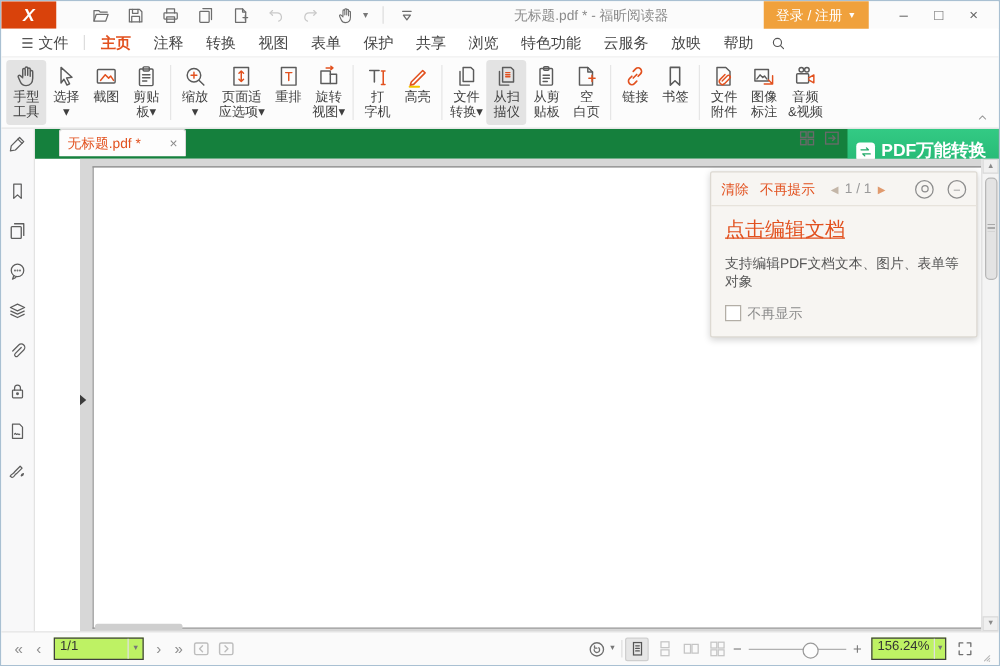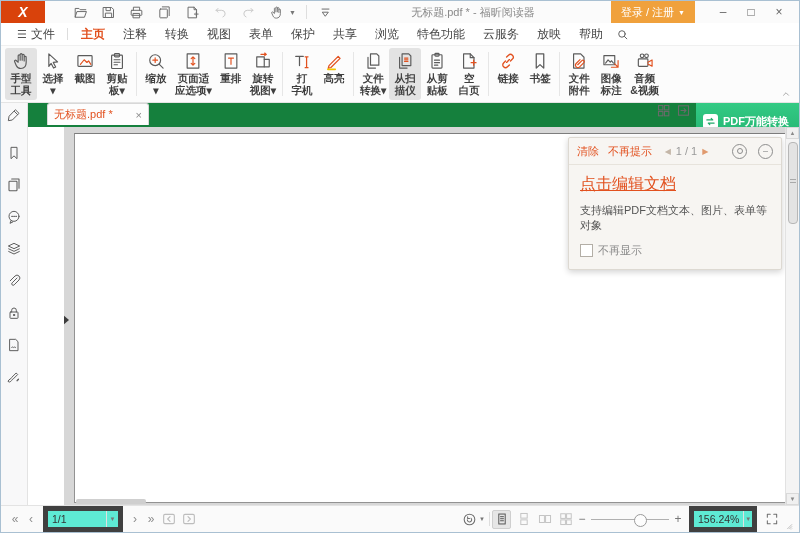--- a/index.html
+++ b/index.html
@@ -29,42 +29,42 @@
   .mitem{padding:2px 9px;position:relative;}
   .mitem.active{color:#e2511f;font-weight:bold;}
   .mitem.active::after{content:"";position:absolute;left:8px;right:8px;bottom:-3px;height:2px;background:#e2511f;}
   .msearch{margin-left:4px;color:#555;}
   
   .toolbar{height:56px;flex:0 0 56px;background:#fcfcfc;border-top:1px solid #f0f0f0;border-bottom:1px solid #e4e4e4;
            display:flex;align-items:stretch;padding:0 4px;position:relative;}
   .tgroup{display:flex;align-items:stretch;}
   .tsep{width:1px;background:#e6e6e6;margin:6px 3px;}
   .tbtn{display:flex;flex-direction:column;align-items:center;justify-content:flex-start;
-        padding:3px 3px 17px;margin:2px 0;border-radius:3px;min-width:26px;font-weight:bold;}
+        padding:3px 3px 17px;margin:2px 0;border-radius:3px;min-width:26px;}
   .tbtn.active{background:#e3e3e3;}
   .tico{color:#5b5b5b;width:20px;height:20px;flex:0 0 20px;}
   .tlabel{white-space:pre-line;text-align:center;font-size:10.5px;line-height:1.18;color:#3f3f3f;margin-top:1px;}
   .tb-collapse{position:absolute;right:8px;bottom:3px;color:#9a9a9a;}
   
   .main{flex:1;display:flex;min-height:0;}
   .sidebar{width:26px;flex:0 0 26px;background:#f8f8f9;border-right:1px solid #e3e3e3;
            display:flex;flex-direction:column;align-items:center;padding-top:4px;}
   .sico{color:#5e5e5e;width:16px;height:16px;margin-bottom:16px;}
   .sico.first{margin-bottom:22px;}
   .rightcol{flex:1;display:flex;flex-direction:column;min-width:0;}
   
   .tabbar{height:24px;flex:0 0 24px;background:#15803d;display:flex;align-items:flex-start;padding-left:19px;}
   .tab{height:21px;width:88px;background:#fdfdfd;border:1px solid #d8d8d8;border-bottom:none;border-radius:3px 3px 0 0;
        margin-left:0;display:flex;align-items:center;padding:0 6px;gap:4px;}
   .tab-label{font-size:11px;color:#e2511f;flex:1;white-space:nowrap;overflow:hidden;}
   .tab-close{font-size:11px;color:#8a8a8a;}
   .tabspacer{flex:1;}
   .tabico{color:#6a6a6a;width:15px;height:15px;margin:0 5px 4px 0;}
   .badge{height:36px;background:linear-gradient(180deg,#33ca84,#23b471);color:#fff;display:flex;align-items:center;
-         gap:5px;padding:0 10px 0 7px;font-size:11px;font-weight:bold;}
+         gap:5px;padding:0 10px 0 7px;font-size:14px;font-weight:bold;}
   .badge-ic{width:15px;height:15px;background:#fff;border-radius:3px;display:flex;align-items:center;justify-content:center;}
   
   .viewport{flex:1;position:relative;background:#d7d7d7;min-height:0;overflow:hidden;margin-left:36px;}
   .page{position:absolute;left:10px;top:6px;right:13px;bottom:2px;background:#fff;border:1px solid #929292;border-top-color:#7d7d7d;}
   .expand-handle{position:absolute;left:-1px;top:188px;width:0;height:0;border-top:5px solid transparent;
                  border-bottom:5px solid transparent;border-left:6px solid #3c3c3c;}
   
   .vscroll{position:absolute;right:0;top:0;bottom:0;width:13px;background:#f4f4f4;border-left:1px solid #e2e2e2;}
   .varrow{position:absolute;left:0;width:13px;height:12px;display:flex;align-items:center;justify-content:center;
           color:#8a8a8a;font-size:6px;background:#f0f0f0;border:1px solid #d9d9d9;box-sizing:border-box;}
@@ -86,21 +86,21 @@
   .popup-body{padding:9px 11px 11px;}
   .editlink{font-size:16px;color:#e2511f;text-decoration:underline;display:inline-block;}
   .popdesc{font-size:11px;color:#555;margin-top:8px;}
   .chkrow{display:flex;align-items:center;gap:5px;margin-top:10px;}
   .chk{width:11px;height:11px;border:1px solid #b3aea6;background:#fff;}
   .chklabel{font-size:11px;color:#8b8b8b;}
   
   .statusbar{height:26px;flex:0 0 26px;background:#fafafa;border-top:1px solid #e3e3e3;display:flex;align-items:center;
              padding:0 6px;font-size:11px;color:#555;}
   .navglyph{width:16px;text-align:center;color:#8e8e8e;font-size:12px;}
-  .combo{height:16px;background:#5eead4;border:5px solid #404040;display:flex;align-items:center;}
+  .combo{height:16px;background:#bef264;border:1px solid #404040;display:flex;align-items:flex-start;}
   .combo .ctext{padding:0 4px;font-size:10.5px;color:#333;flex:1;white-space:nowrap;}
   .combo .ccaret{width:11px;align-self:stretch;display:flex;align-items:center;justify-content:center;
                  font-size:6px;color:#777;border-left:1px solid #e0e0e0;}
   .pagecombo{width:70px;margin:0 4px;}
   .zoomcombo{width:58px;margin:0 5px;}
   .viewic{width:17px;height:17px;display:flex;align-items:center;justify-content:center;margin:0 2px;border-radius:2px;}
   .viewic svg{width:14px;height:14px;}
   .viewic.on{background:#e6e6e6;border:1px solid #cfcfcf;color:#555;}
   .viewic.off{color:#c4c4c4;}
   .sb-spacer{flex:1;}

